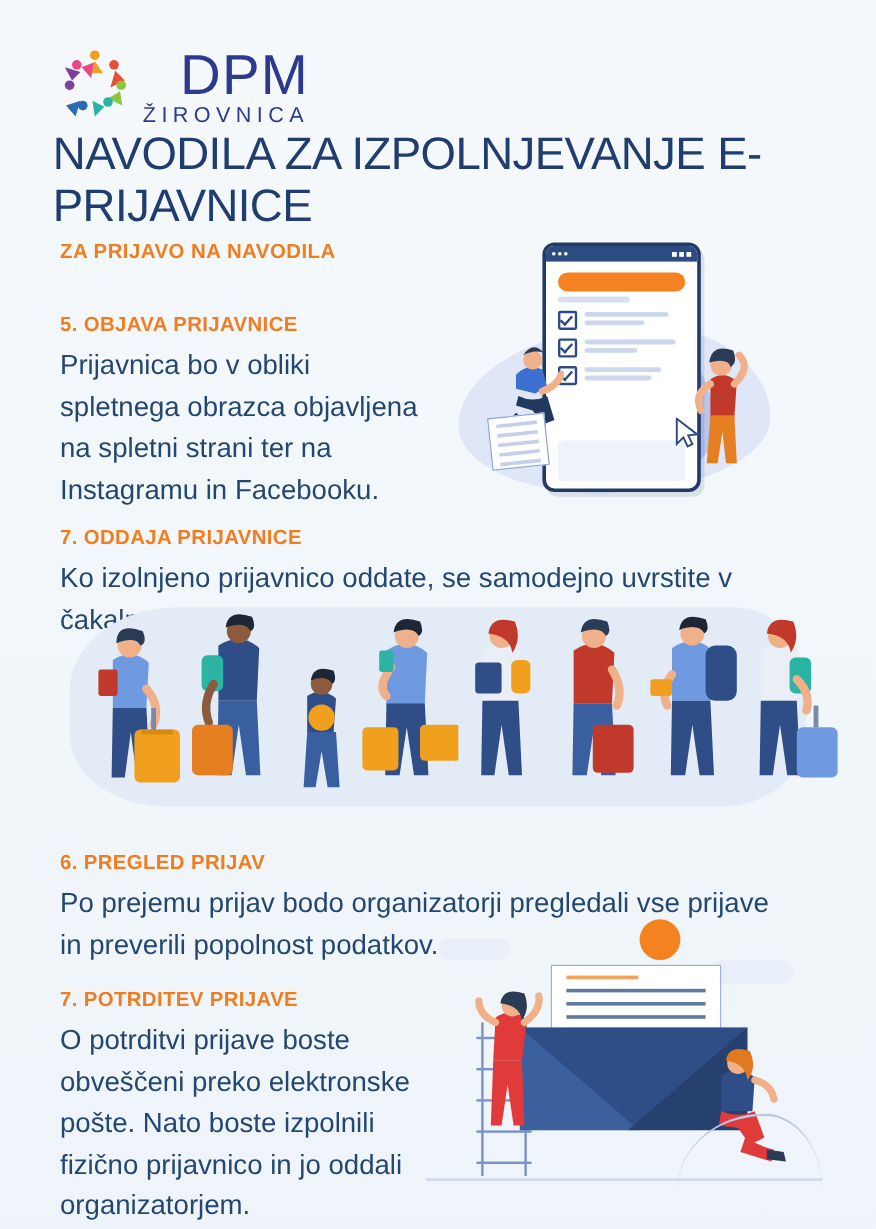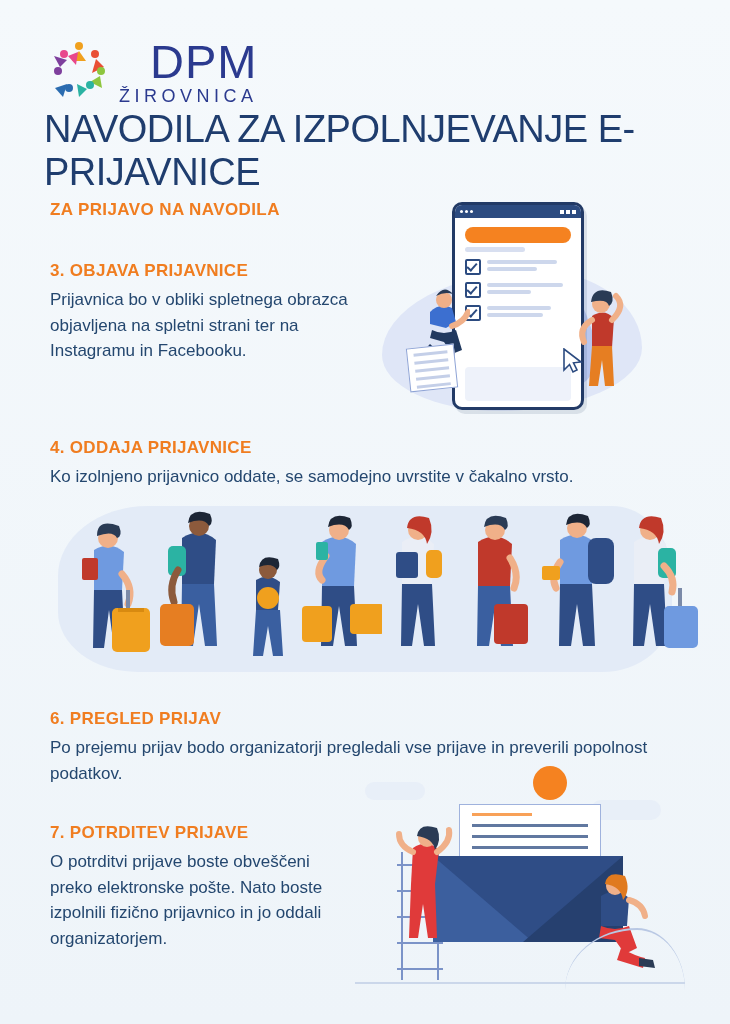--- a/index.html
+++ b/index.html
@@ -80,21 +80,21 @@
   
   .section-head {
     position: absolute;
     font-size: 17px;
     letter-spacing: 0.3px;
     color: #f07d20;
     font-weight: 700;
   }
   .section-body {
     position: absolute;
-    font-size: 17px;
+    font-size: 23px;
     line-height: 1.5;
     color: #24476f;
   }
 
   #sec1-head { left: 50px; top: 261px; }
   #sec1-body { left: 50px; top: 287px; width: 300px; }
 
   #sec2-head { left: 50px; top: 438px; }
   #sec2-body { left: 50px; top: 464px; width: 620px; }
 
@@ -374,21 +374,21 @@
     </div>
     <div class="logo-text">
       <div class="logo-dpm">DPM</div>
       <div class="logo-sub">ŽIROVNICA</div>
     </div>
   </div>
 
   <div class="main-title">NAVODILA ZA IZPOLNJEVANJE E-PRIJAVNICE</div>
   <div class="sub-title">ZA PRIJAVO NA NAVODILA</div>
 
-  <div class="section-head" id="sec1-head">3. OBJAVA PRIJAVNICE</div>
+  <div class="section-head" id="sec1-head">5. OBJAVA PRIJAVNICE</div>
   <div class="section-body" id="sec1-body">Prijavnica bo v obliki spletnega obrazca objavljena na spletni strani ter na Instagramu in Facebooku.</div>
 
   <div class="illu1">
     <div class="blob1"></div>
     <div class="leaf-blue"></div>
 
     <div class="phone">
       <div class="phone-bar">
         <span class="dots">
           <i class="dot"></i>
@@ -453,21 +453,21 @@
 
     <div class="doc-sheet">
       <i></i>
         <i></i>
         <i></i>
         <i></i>
         <i></i>
     </div>
   </div>
 
-  <div class="section-head" id="sec2-head">4. ODDAJA PRIJAVNICE</div>
+  <div class="section-head" id="sec2-head">7. ODDAJA PRIJAVNICE</div>
   <div class="section-body" id="sec2-body">Ko izolnjeno prijavnico oddate, se samodejno uvrstite v čakalno vrsto.</div>
 
   <div class="illu2">
     <div class="blob2"></div>
 
     <svg class="traveller" style="left:6px;width:92px;height:146px" viewBox="0 0 92 146">
       <path d="M30 38 q16 -10 30 2 l-2 38 -28 0 z" fill="#6f9ae0"></path>
       <circle cx="44" cy="26" r="10" fill="#f0b089"></circle>
       <path d="M33 24 q0 -18 22 -10 q4 10 -2 12 q-4 -8 -20 -2 z" fill="#2a3b55"></path>
       <path d="M30 78 l28 0 3 58 -11 0 -5 -38 -5 38 -11 0 z" fill="#2f4d86"></path>

